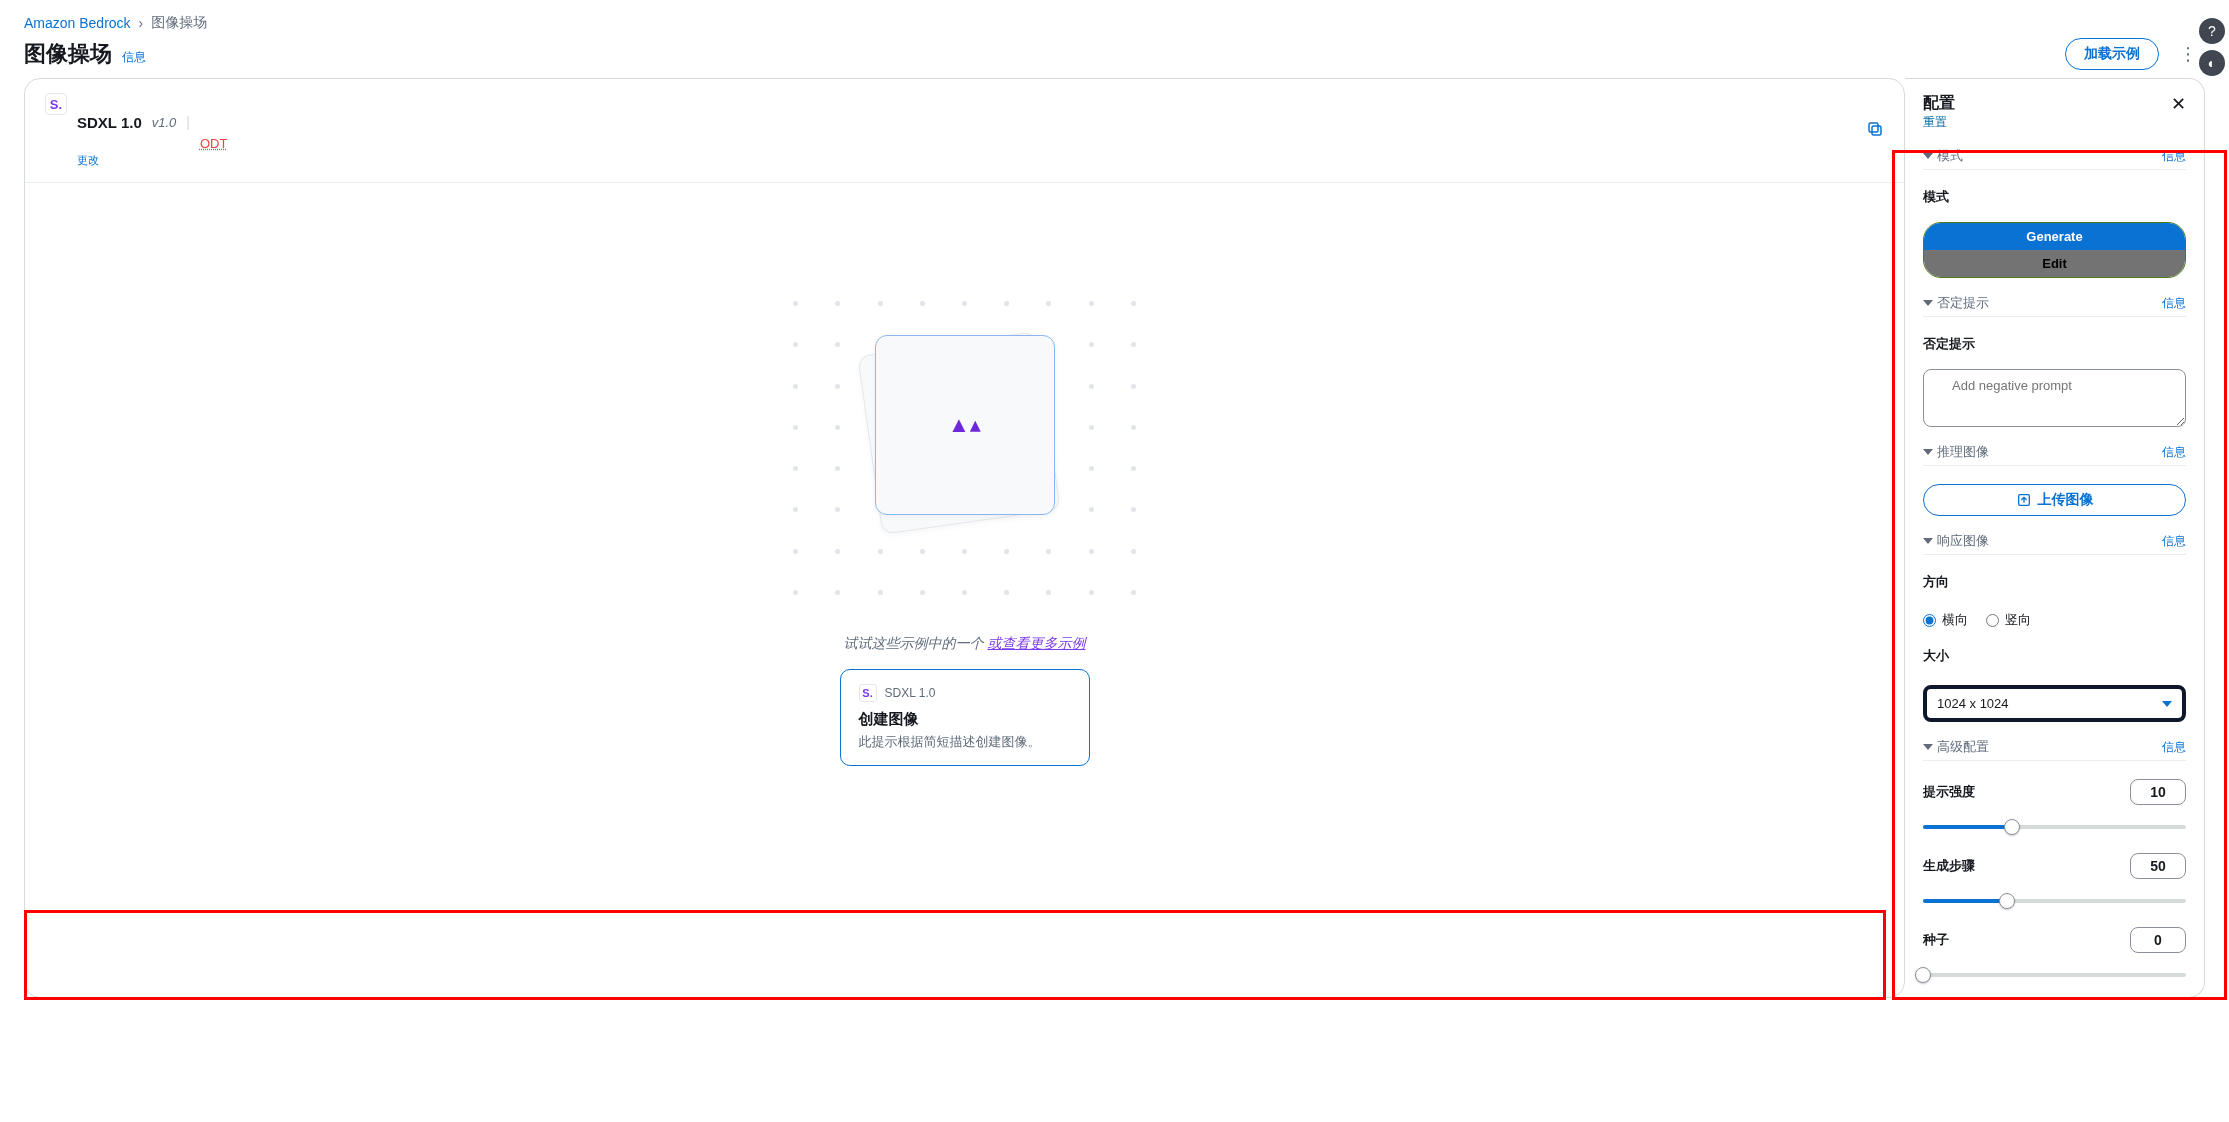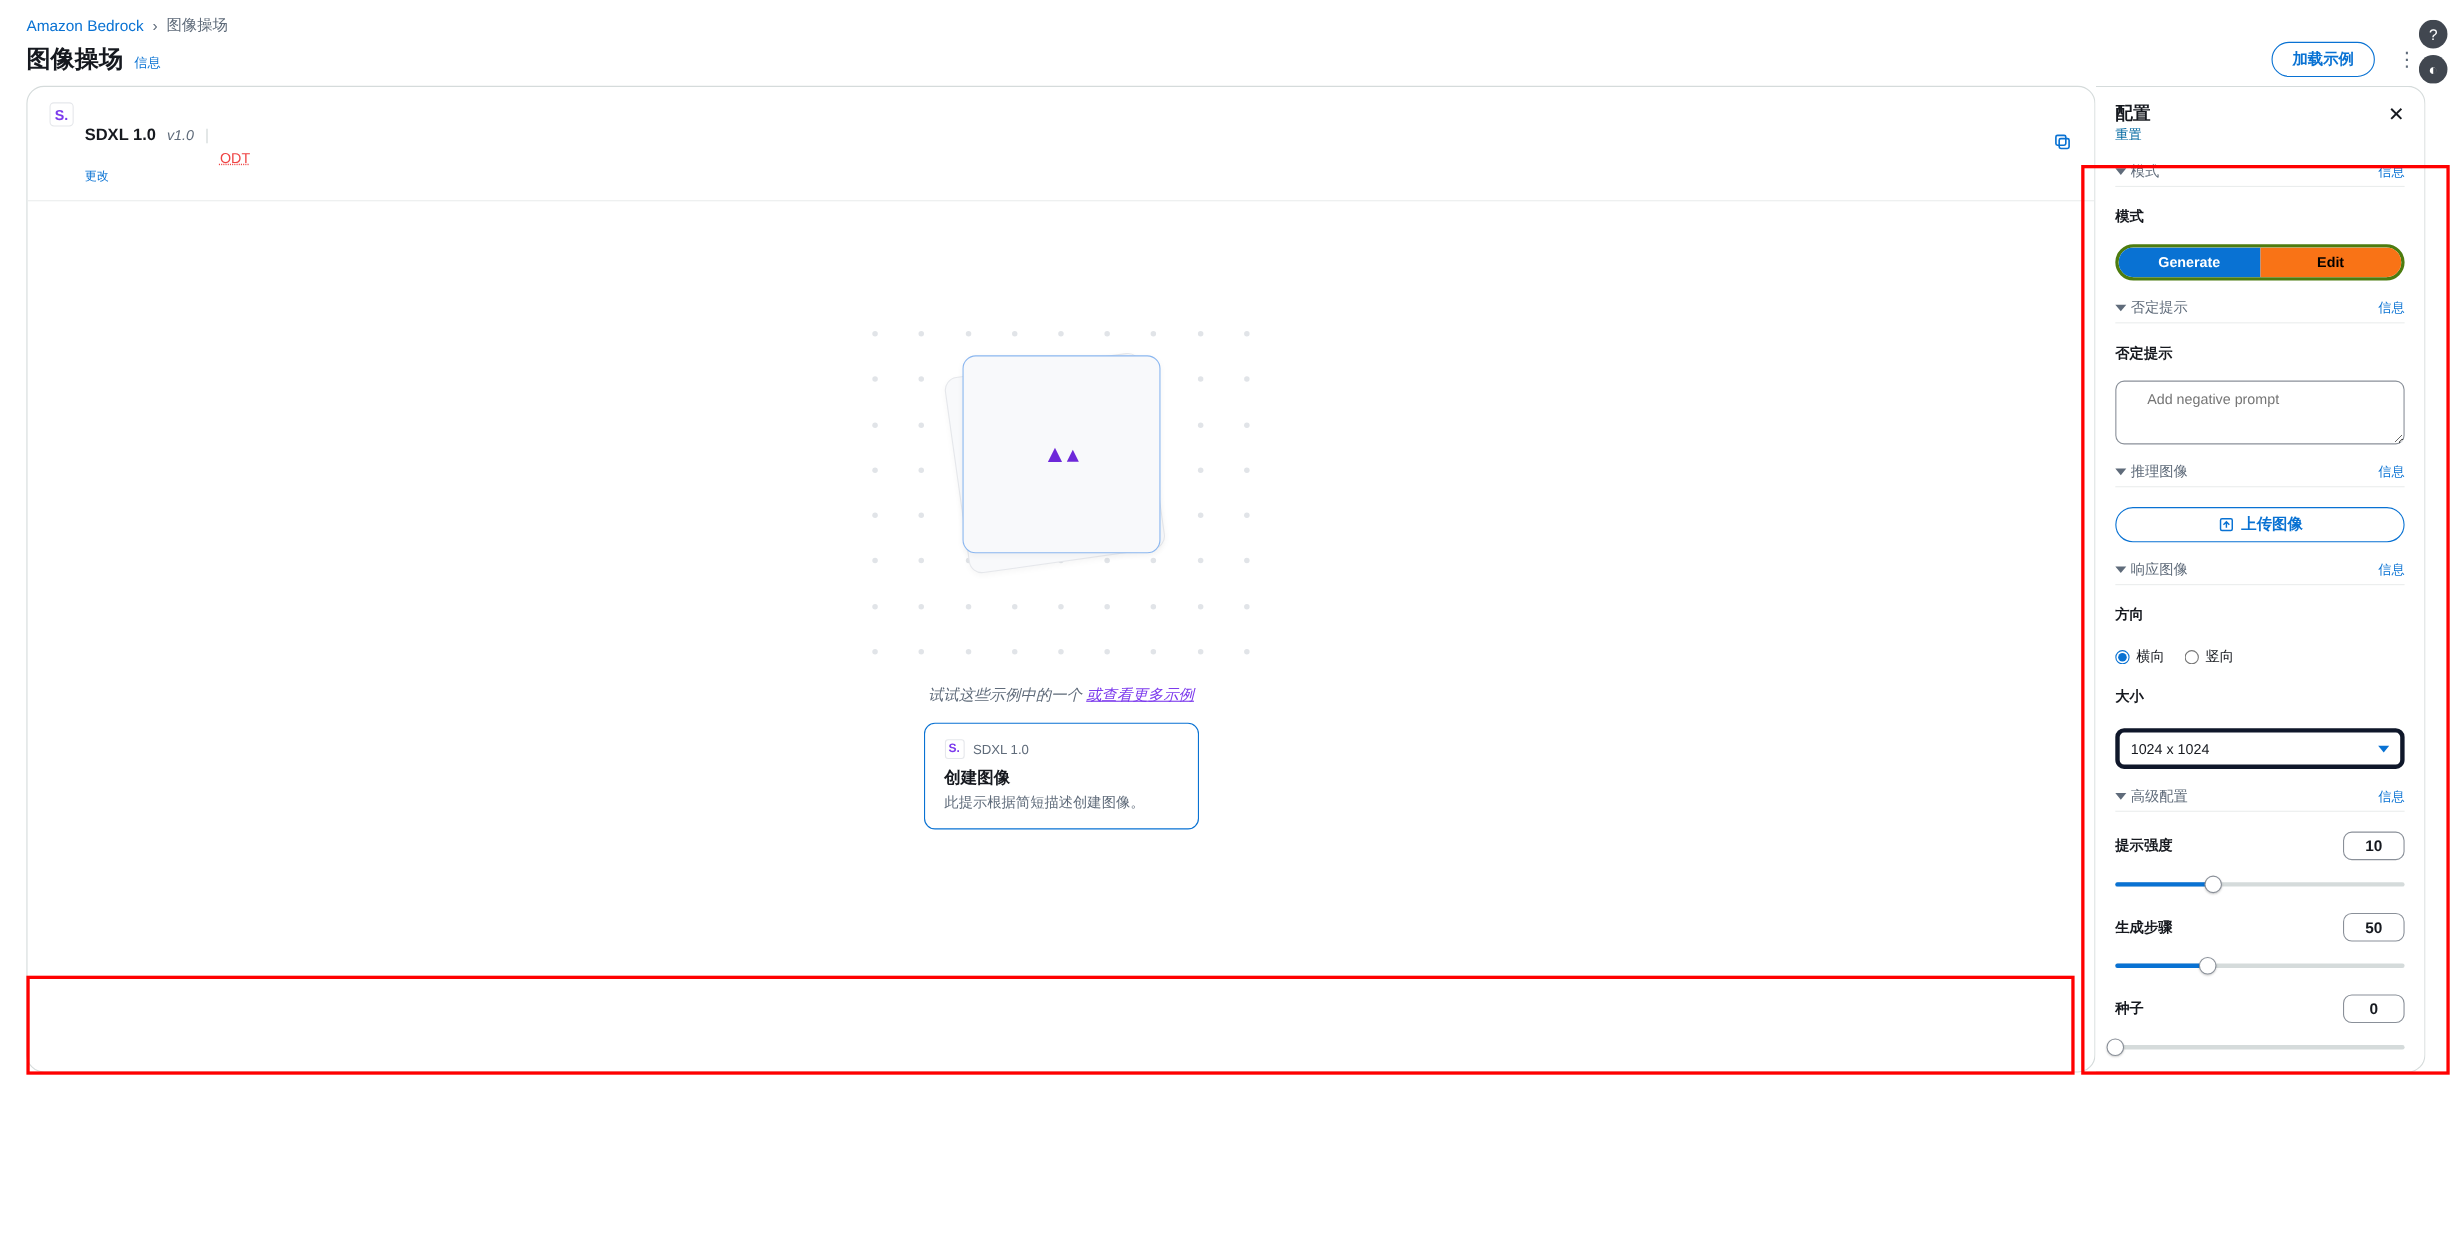--- a/index.html
+++ b/index.html
@@ -63,22 +63,22 @@
 .config-head { display: flex; align-items: flex-start; justify-content: space-between; }
 .config-head-left { display: flex; flex-direction: column; }
 .config-title { font-weight: 700; font-size: 16px; }
 .reset-link { color: #0369a1; font-size: 12px; cursor: pointer; }
 .close-x { font-size: 18px; color: #16191f; cursor: pointer; background: none; border: none; }
 .section-head { display: flex; align-items: center; justify-content: space-between; border-bottom: 1px solid #eaeded; padding-bottom: 4px; margin-top: 6px; }
 .section-head .lh { display: flex; align-items: center; gap: 4px; color: #5f6b7a; font-size: 13px; }
 .section-head .tri-d { width: 0; height: 0; border-top: 6px solid #5f6b7a; border-left: 5px solid transparent; border-right: 5px solid transparent; }
 .section-head .info { color: #0972d3; font-size: 12px; cursor: pointer; }
 .field-label { font-size: 13px; font-weight: 700; margin-top: 8px; margin-bottom: 6px; }
-.seg { display: flex; border: 3px solid #4d7c0f; border-radius: 18px; overflow: hidden; }
-.seg button { flex: 1; border: none; padding: 6px 0; font-size: 13px; font-weight: 700; cursor: pointer; background: #f97316; }
+.seg { display: flex; border: 1px solid #4d7c0f; border-radius: 18px; overflow: hidden; flex-direction: column; }
+.seg button { flex: 1; border: none; padding: 6px 0; font-size: 13px; font-weight: 700; cursor: pointer; background: #737373; }
 .seg button.active { background: #0972d3; color: #fff; }
 .textarea { width: 100%; border: 1px solid #8a9099; border-radius: 8px; padding: 8px 28px; font-size: 13px; min-height: 58px; resize: vertical; outline: none; }
 .upload-btn { display: flex; align-items: center; justify-content: center; gap: 6px; border: 1px solid #0972d3; color: #0972d3; border-radius: 20px; padding: 6px 0; cursor: pointer; background: #fff; font-weight: 700; margin-top: 8px; font-size: 14px; }
 .radios { display: flex; gap: 18px; margin-top: 4px; }
 .radios label { display: flex; align-items: center; gap: 6px; font-size: 13px; cursor: pointer; }
 .radios input { accent-color: #0972d3; }
 .select { display: flex; align-items: center; justify-content: space-between; border: 4px solid #0f172a; border-radius: 8px; padding: 7px 10px; cursor: pointer; font-size: 13px; margin-top: 4px; }
 .select .dd { width: 0; height: 0; border-top: 6px solid #0972d3; border-left: 5px solid transparent; border-right: 5px solid transparent; }
 .slider-row { display: flex; align-items: center; justify-content: space-between; margin-top: 8px; gap: 10px; font-weight: bold; }
 .slider-label { font-size: 13px; }

